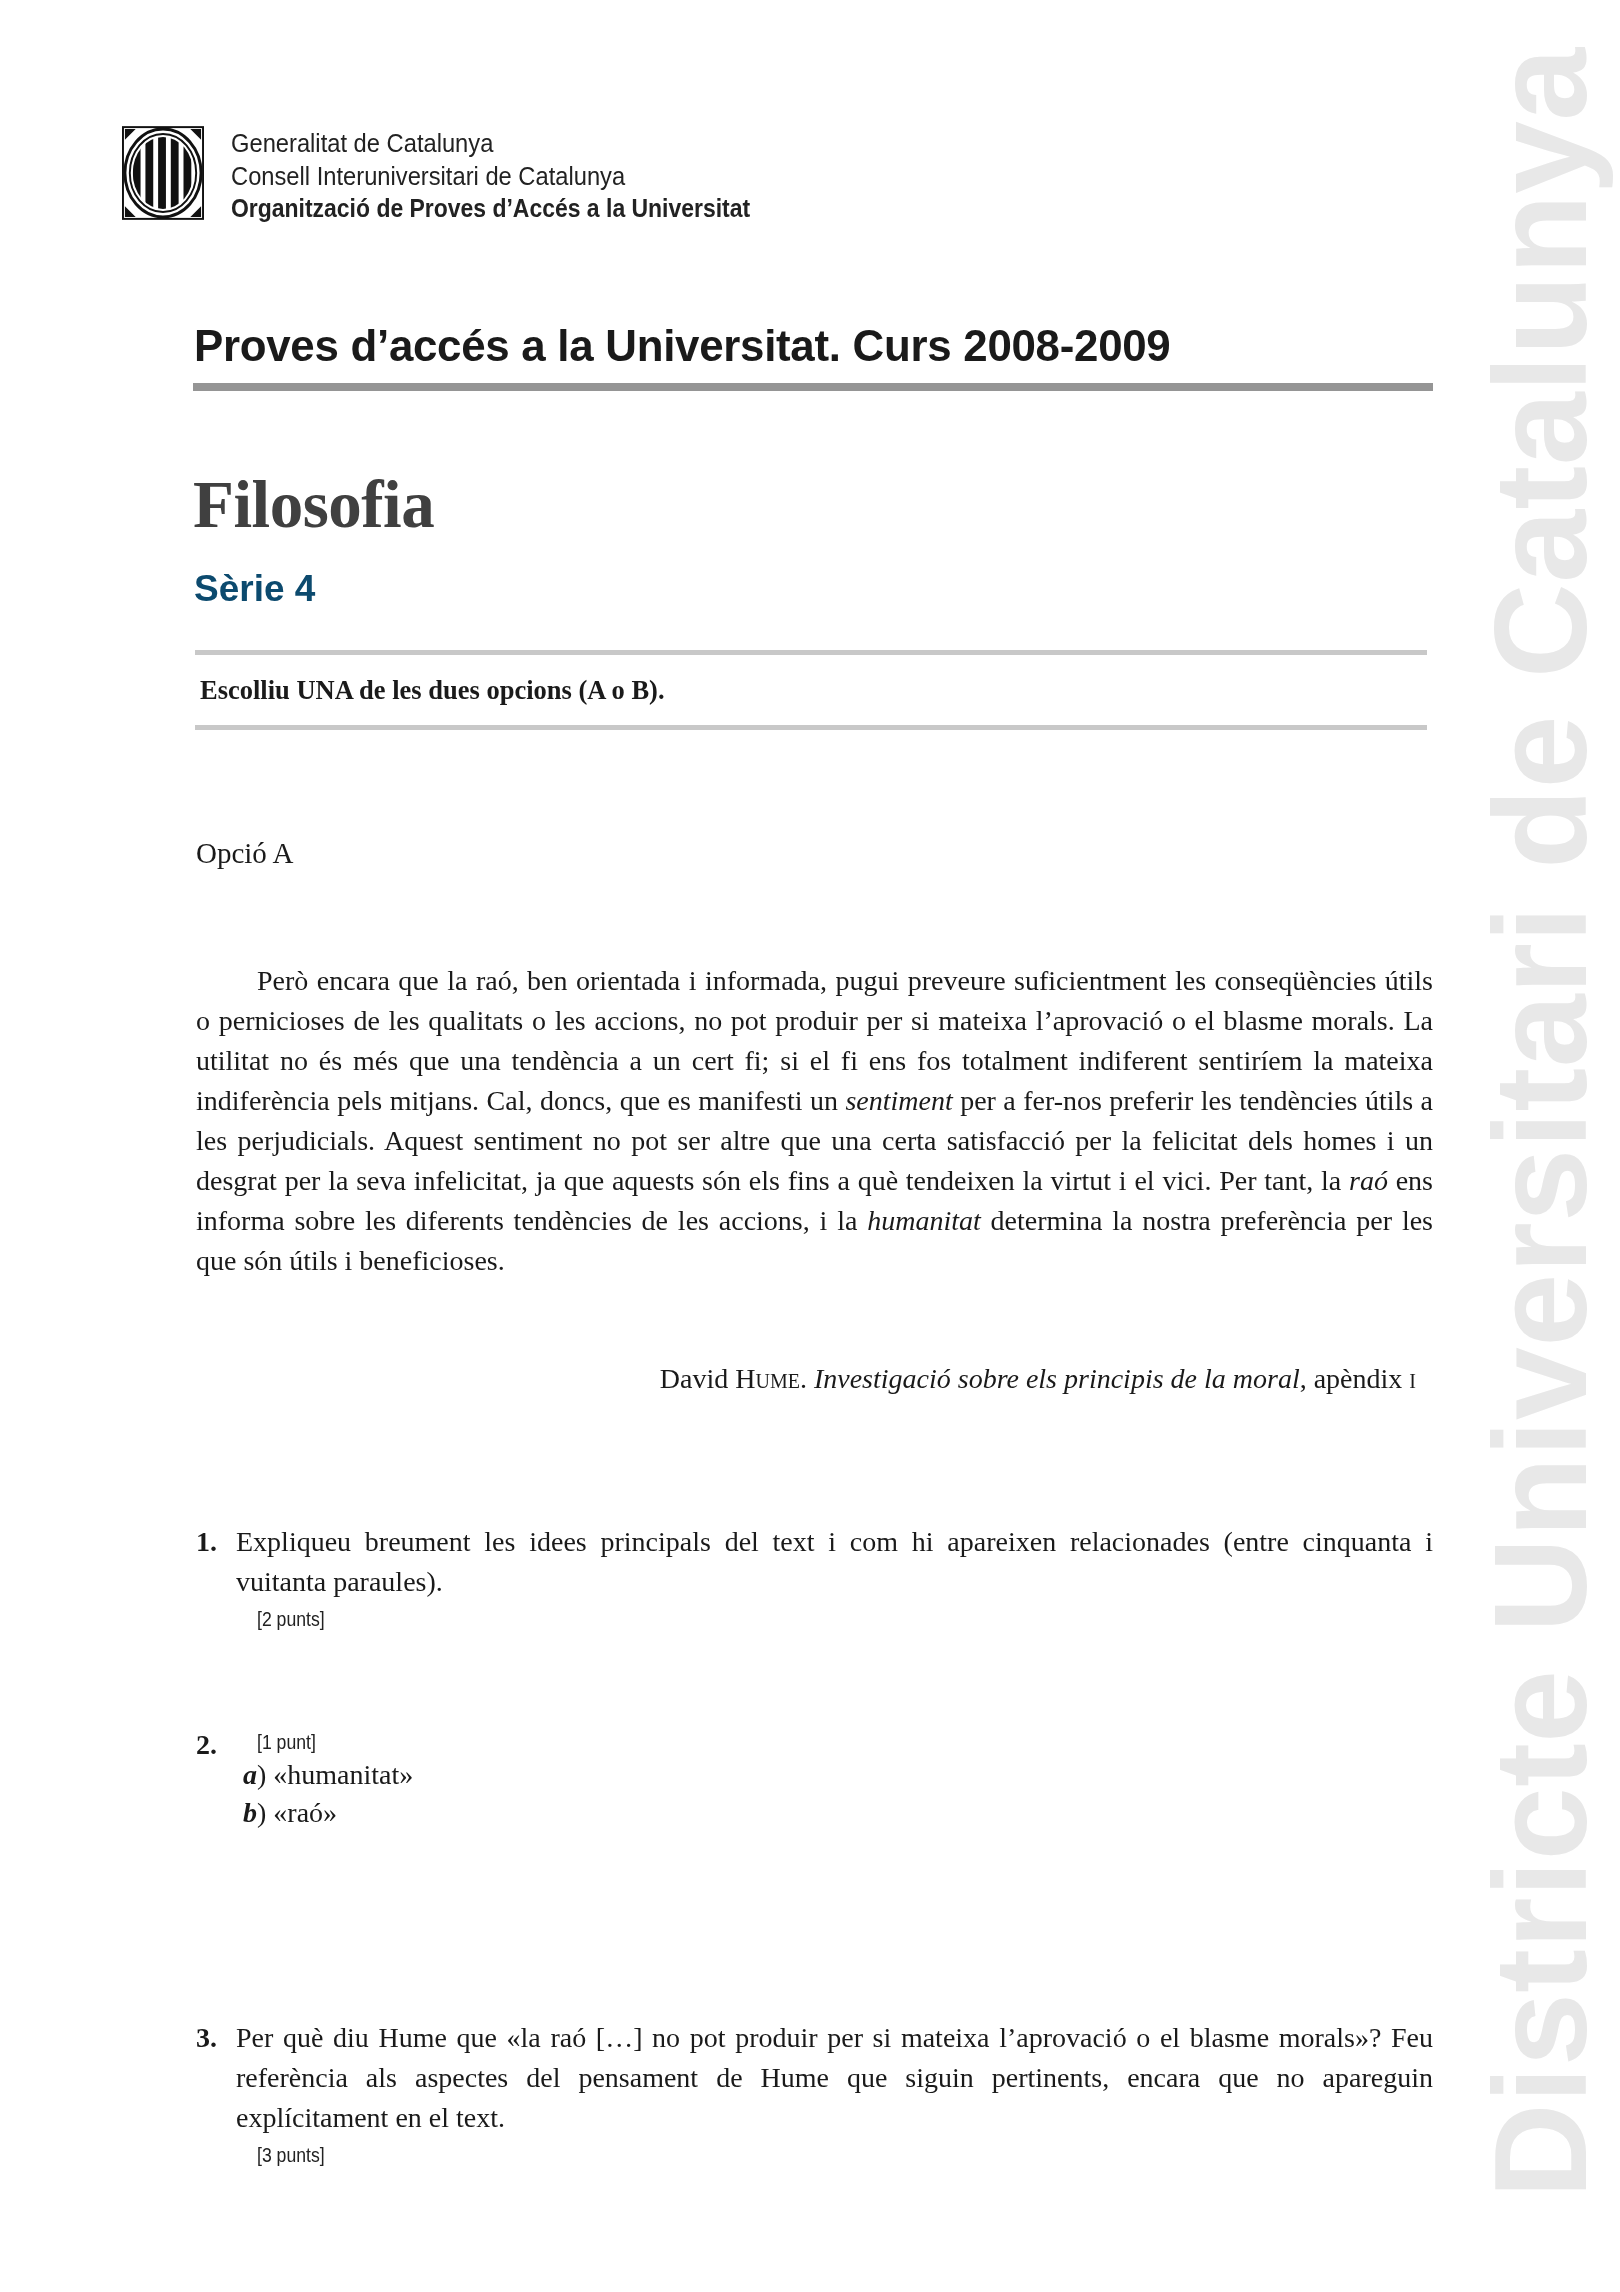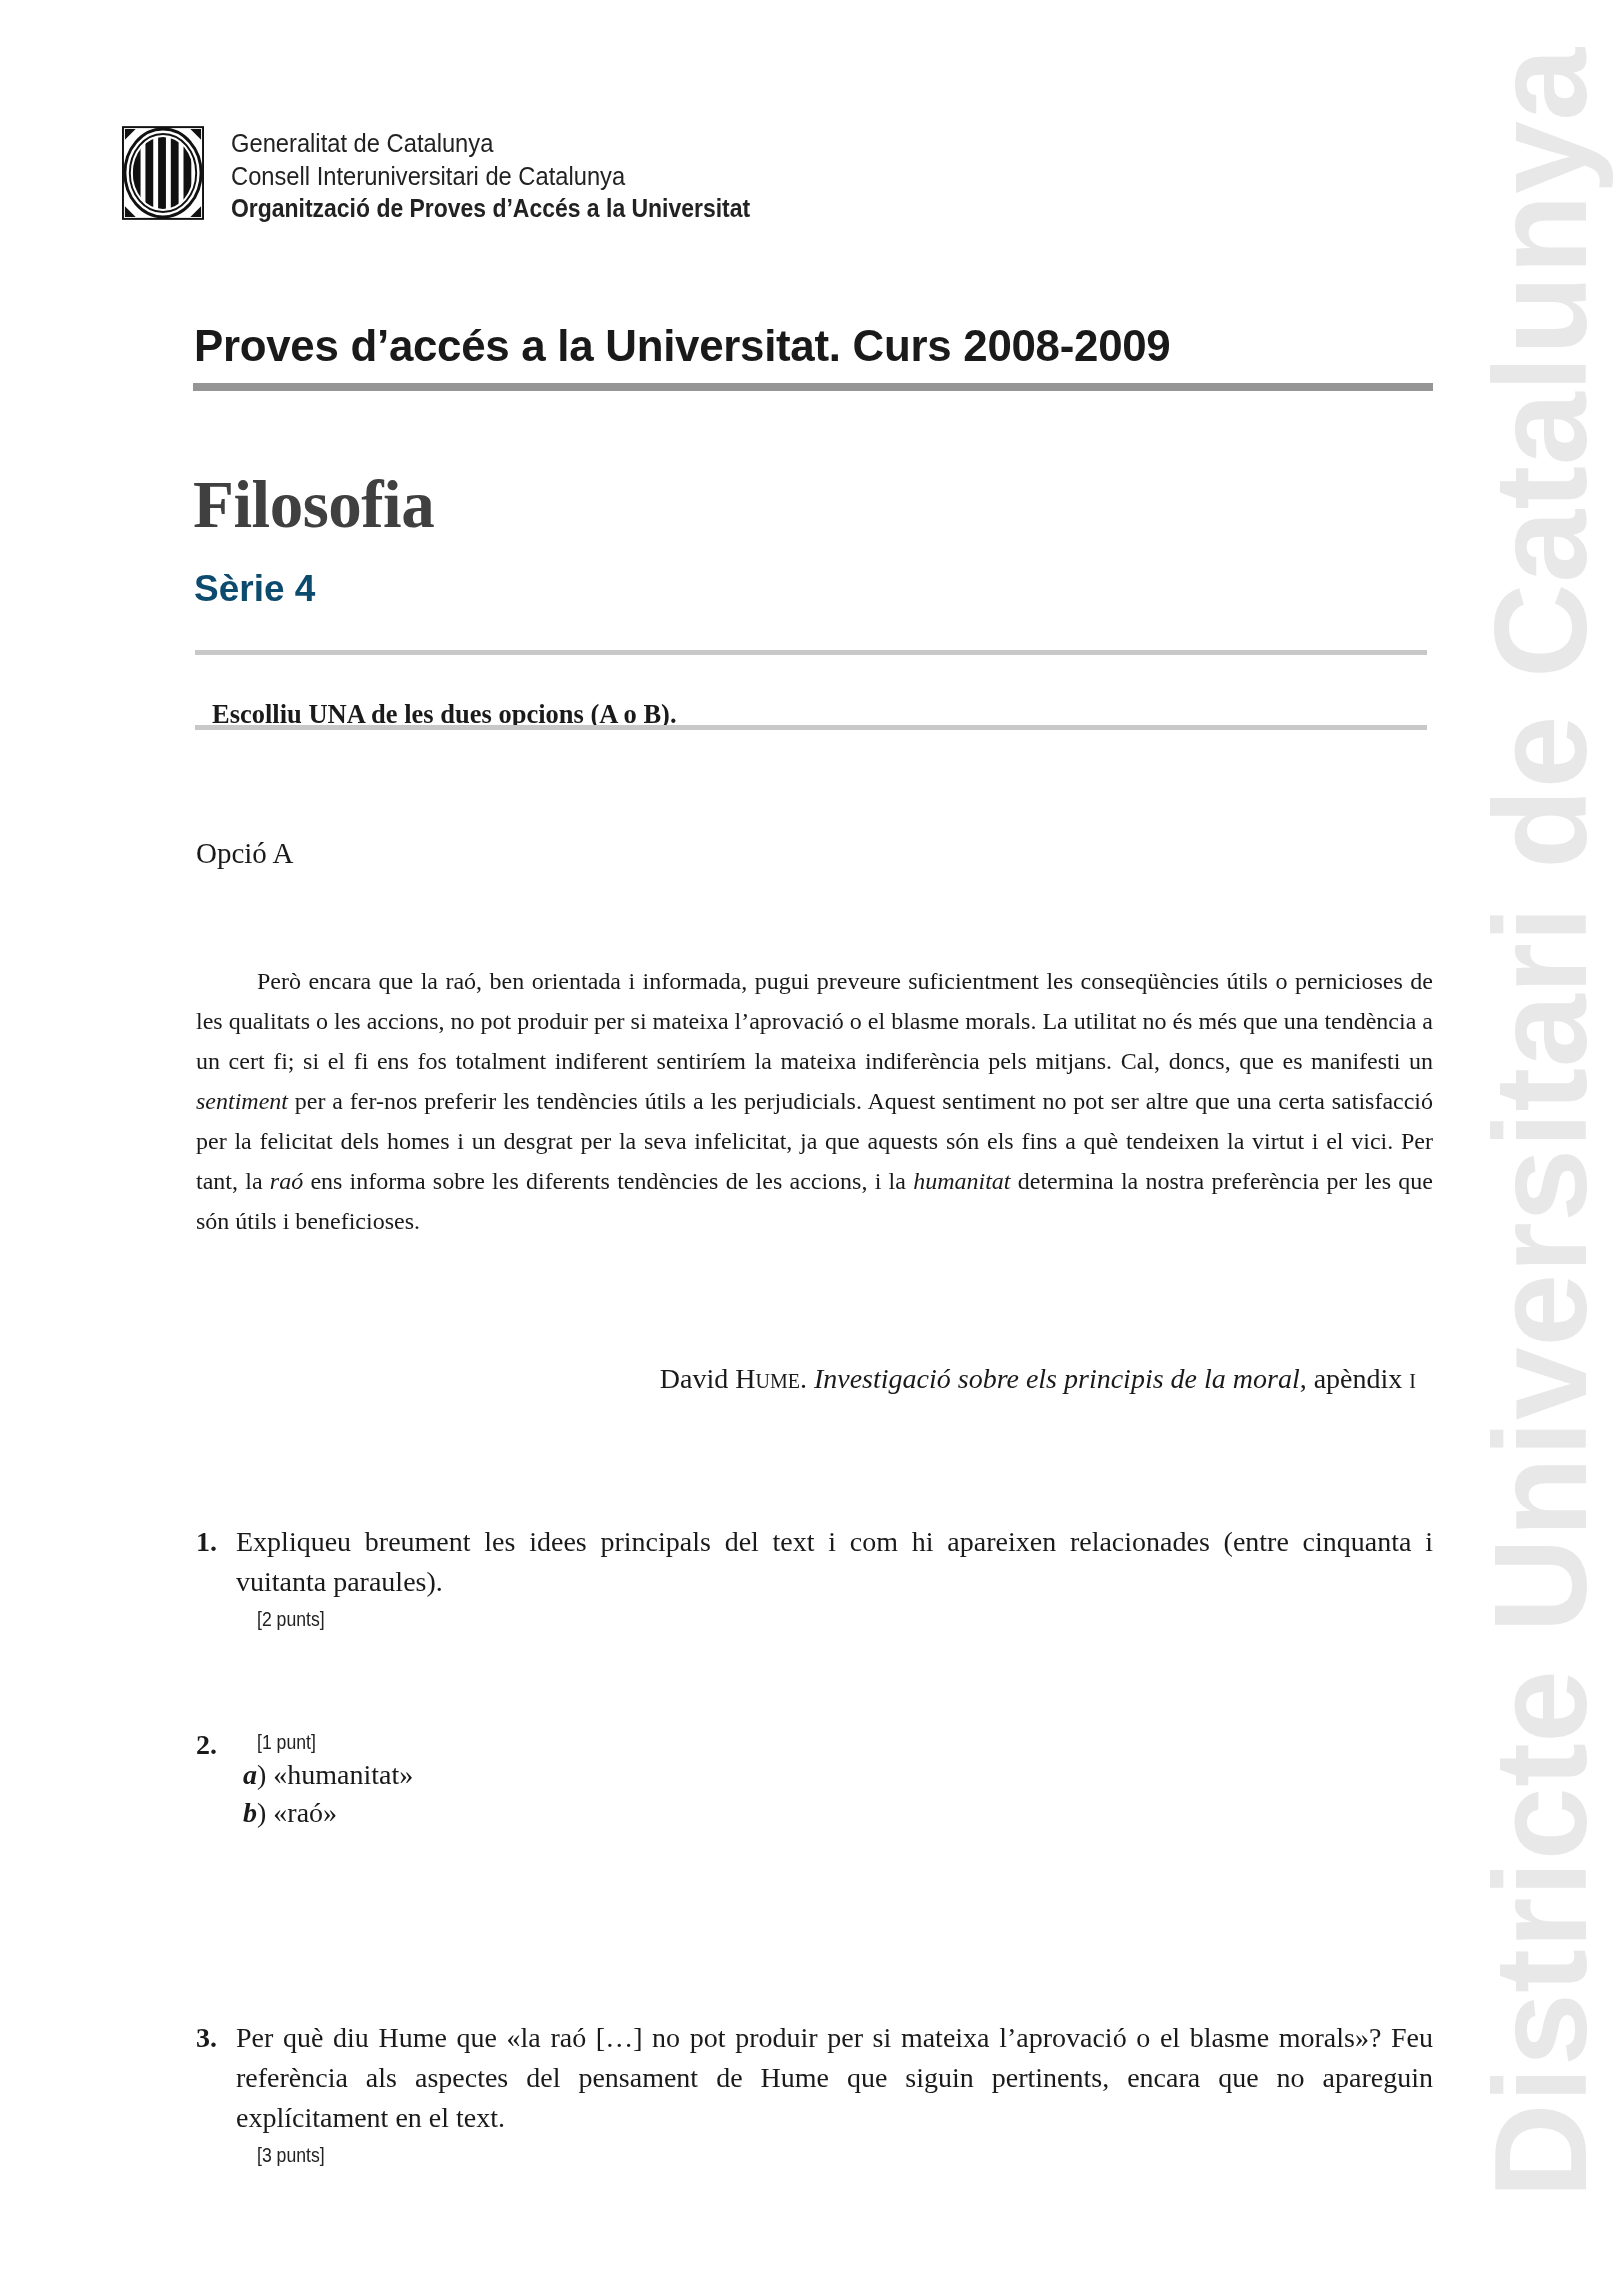--- a/index.html
+++ b/index.html
@@ -13,25 +13,25 @@
   .org-line { left: 231px; font-size: 25.5px; line-height: 29px; color: #222; transform: scaleX(0.93); transform-origin: left; }
   .org-line.bold { font-weight: bold; transform: scaleX(0.9); }
 
   .exam-title { left: 194px; top: 320px; font-size: 45px; font-weight: bold; letter-spacing: -0.3px; color: #1a1a1a; transform: scaleX(0.975); transform-origin: left; }
   .rule-thick { position: absolute; left: 193px; top: 383px; width: 1240px; height: 7.8px; background: #959595; }
 
   .subject { left: 193px; top: 469px; font-size: 67px; font-weight: bold; line-height: 71px; color: #404040; letter-spacing: -0.5px; }
   .series { left: 194px; top: 568px; font-size: 37px; font-weight: bold; color: #0c4a6e; }
 
   .rule-light { position: absolute; left: 195px; width: 1232px; height: 4.9px; background: #c8c8c8; }
-  .instructions { left: 212px; top: 675px; font-size: 26.5px; font-weight: bold; margin-top: 24px; }
+  .instructions { left: 200px; top: 675px; font-size: 26.5px; font-weight: bold; }
 
   .option-heading { left: 196px; top: 837px; font-size: 29px; font-weight: normal; }
 
-  .passage { position: absolute; left: 196px; top: 961px; width: 1237px; font-size: 24px; line-height: 40px; text-align: justify; text-indent: 61px; }
+  .passage { position: absolute; left: 196px; top: 961px; width: 1237px; font-size: 28px; line-height: 40px; text-align: justify; text-indent: 61px; }
   .passage p { margin: 0; }
   .citation { position: absolute; right: 204px; top: 1363px; font-size: 28px; }
   .smallcaps { font-variant: small-caps; }
 
   .question { position: absolute; left: 196px; width: 1237px; }
   .q-num { position: absolute; left: 0; top: 0; font-size: 28px; font-weight: bold; line-height: 40px; }
   .q-body { margin-left: 40px; font-size: 28px; line-height: 40px; text-align: justify; }
   .q-points { margin-left: 61px; font-size: 19.6px; line-height: 27.4px; font-family: "Liberation Sans", "DejaVu Sans", sans-serif; color: #222; transform: scaleX(0.9); transform-origin: left; margin-top: 3.9px; }
   .subitem { margin-left: 47px; font-size: 28px; line-height: 38px; }
   .subitem .letter { font-weight: bold; font-style: italic; }

